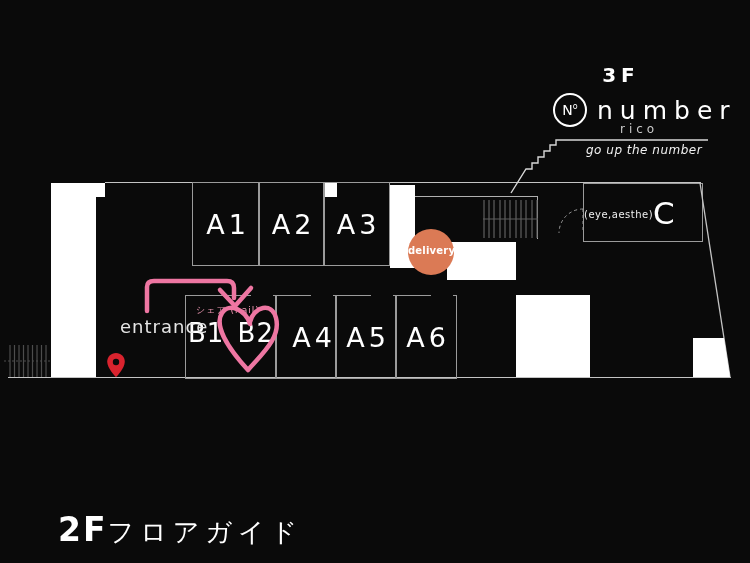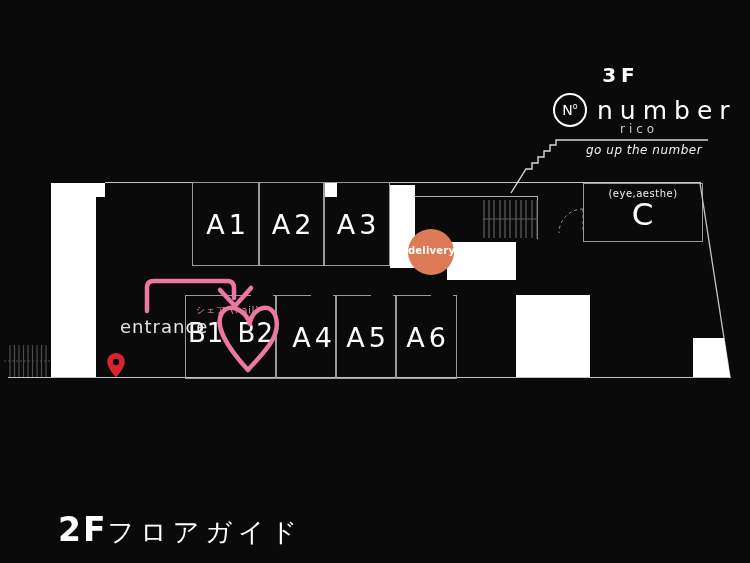--- a/index.html
+++ b/index.html
@@ -39,21 +39,21 @@
   
   .room-a1{left:192px;top:182px;width:66px;height:82px;}
   .room-a2{left:258px;top:182px;width:65px;height:82px;}
   .room-a3{left:323px;top:182px;width:65px;height:82px;}
   .room-b {left:185px;top:295px;width:90px;height:82px;}
   .room-a4{left:275px;top:295px;width:60px;height:82px;justify-content:flex-end;}
   .room-a5{left:335px;top:295px;width:60px;height:82px;}
   .room-a6{left:395px;top:295px;width:60px;height:82px;}
   .room-a7{left:455px;top:295px;width:60px;height:82px;}
   .room-c{left:583px;top:183px;width:118px;height:57px;border:1px solid var(--roomline);
-    display:flex;flex-direction:column;align-items:center;justify-content:flex-start;}
+    display:flex;flex-direction:row;align-items:center;justify-content:flex-start;}
   .c-sub{color:#efefef;font-size:10px;letter-spacing:0.5px;margin-top:4px;}
   .c-label{color:#fff;font-size:31px;line-height:30px;letter-spacing:1px;}
   .b-labels{position:absolute;left:188px;top:318px;width:86px;display:flex;justify-content:space-between;
     color:#fff;font-size:26px;letter-spacing:1px;}
   .share-tag{left:196px;top:304px;color:var(--pinktext);font-size:9px;letter-spacing:1px;}
   .entrance{left:120px;top:316px;color:#e5e5e5;font-size:18px;letter-spacing:1px;}
   
   .delivery-badge{left:408px;top:229px;width:46px;height:46px;border-radius:50%;background:var(--orange);
     display:flex;flex-direction:row;align-items:center;z-index:5;}
   .delivery-text{color:#fff;font-size:10px;font-weight:bold;margin-top:-3px;letter-spacing:0.2px;}

